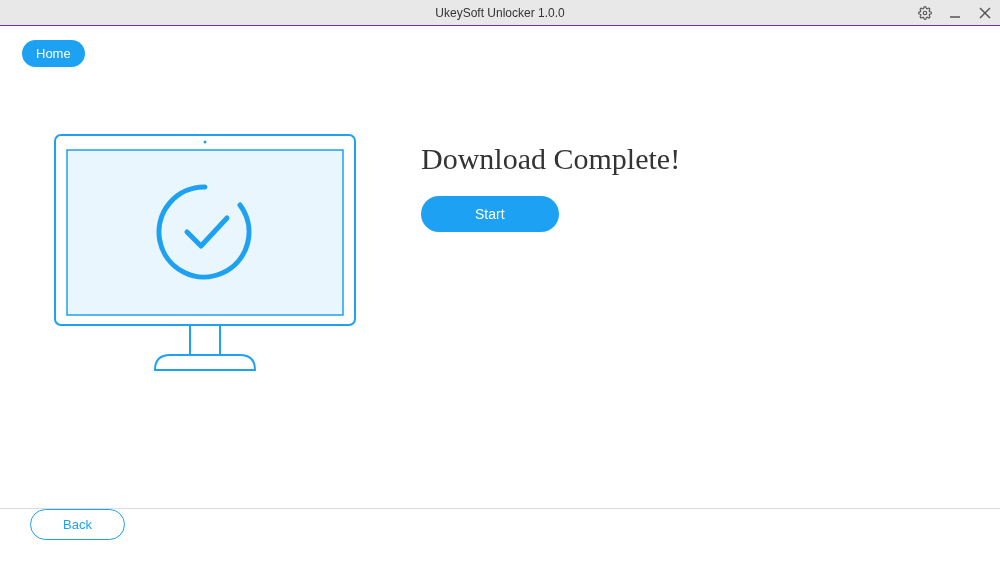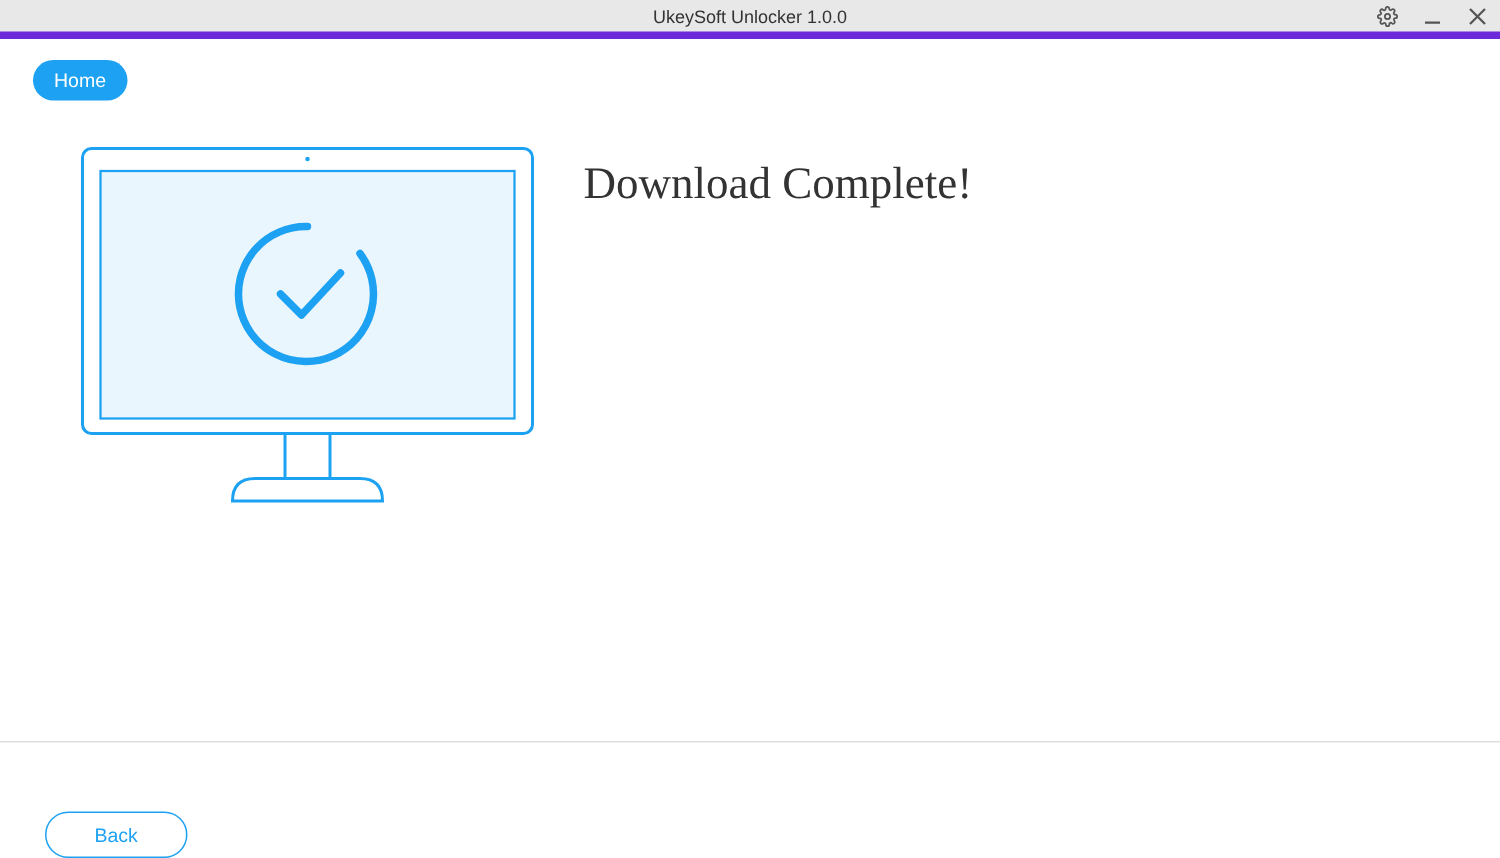--- a/index.html
+++ b/index.html
@@ -15,21 +15,21 @@
       overflow: hidden;
       position: relative;
     }
     .titlebar {
       height: 26px;
       background: #e8e8e8;
       display: flex;
       align-items: center;
       justify-content: center;
       position: relative;
-      border-bottom: 5px solid #6d28d9;
+      border-bottom: 1px solid #6d28d9;
     }
     .titlebar-title {
       font-size: 12px;
       color: #333;
     }
     .titlebar-controls {
       position: absolute;
       right: 8px;
       display: flex;
       align-items: center;
@@ -50,22 +50,22 @@
       left: 22px;
       background: #1da1f2;
       color: white;
       padding: 6px 14px;
       border-radius: 14px;
       font-size: 13px;
       cursor: pointer;
     }
     .content {
       display: flex;
-      padding: 68px 40px 0 45px;
-      gap: 24px;
+      padding: 104px 40px 0 45px;
+      gap: 56px;
     }
     .illustration {
       width: 320px;
       height: 260px;
       flex-shrink: 0;
     }
     .text-section {
       flex: 1;
       padding-top: 12px;
     }
@@ -90,24 +90,24 @@
       padding: 10px 54px;
       border-radius: 20px;
       font-size: 14px;
       cursor: pointer;
     }
     .footer {
       position: absolute;
       bottom: 0;
       left: 0;
       right: 0;
-      height: 78px;
+      height: 64px;
       border-top: 1px solid #ddd;
       display: flex;
-      align-items: flex-end;
+      align-items: flex-start;
       padding-left: 30px;
     }
     .back-button {
       background: white;
       color: #1da1f2;
       border: 1.5px solid #1da1f2;
       padding: 7px 32px;
       border-radius: 18px;
       font-size: 13px;
       cursor: pointer;
@@ -157,20 +157,23 @@
 
       <path d="M 110 240 Q 110 225 125 225 L 195 225 Q 210 225 210 240 Z" fill="none" stroke="#1da1f2" stroke-width="2"></path>
 
       <path d="M 195 75 A 45 45 0 1 1 160 57" fill="none" stroke="#1da1f2" stroke-width="5" stroke-linecap="round"></path>
 
       <path d="M 142 102 L 156 116 L 182 88" fill="none" stroke="#1da1f2" stroke-width="5" stroke-linecap="round" stroke-linejoin="round"></path>
     </svg>
   </div>
   <div class="text-section">
     <h1 class="heading">Download Complete!</h1>
+    <button class="start-button">
+      <span>Start</span>
+    </button>
   </div>
 </div>
 
 <div class="footer">
   <button class="back-button">
     <span>Back</span>
   </button>
 </div>
 
 </body></html>

